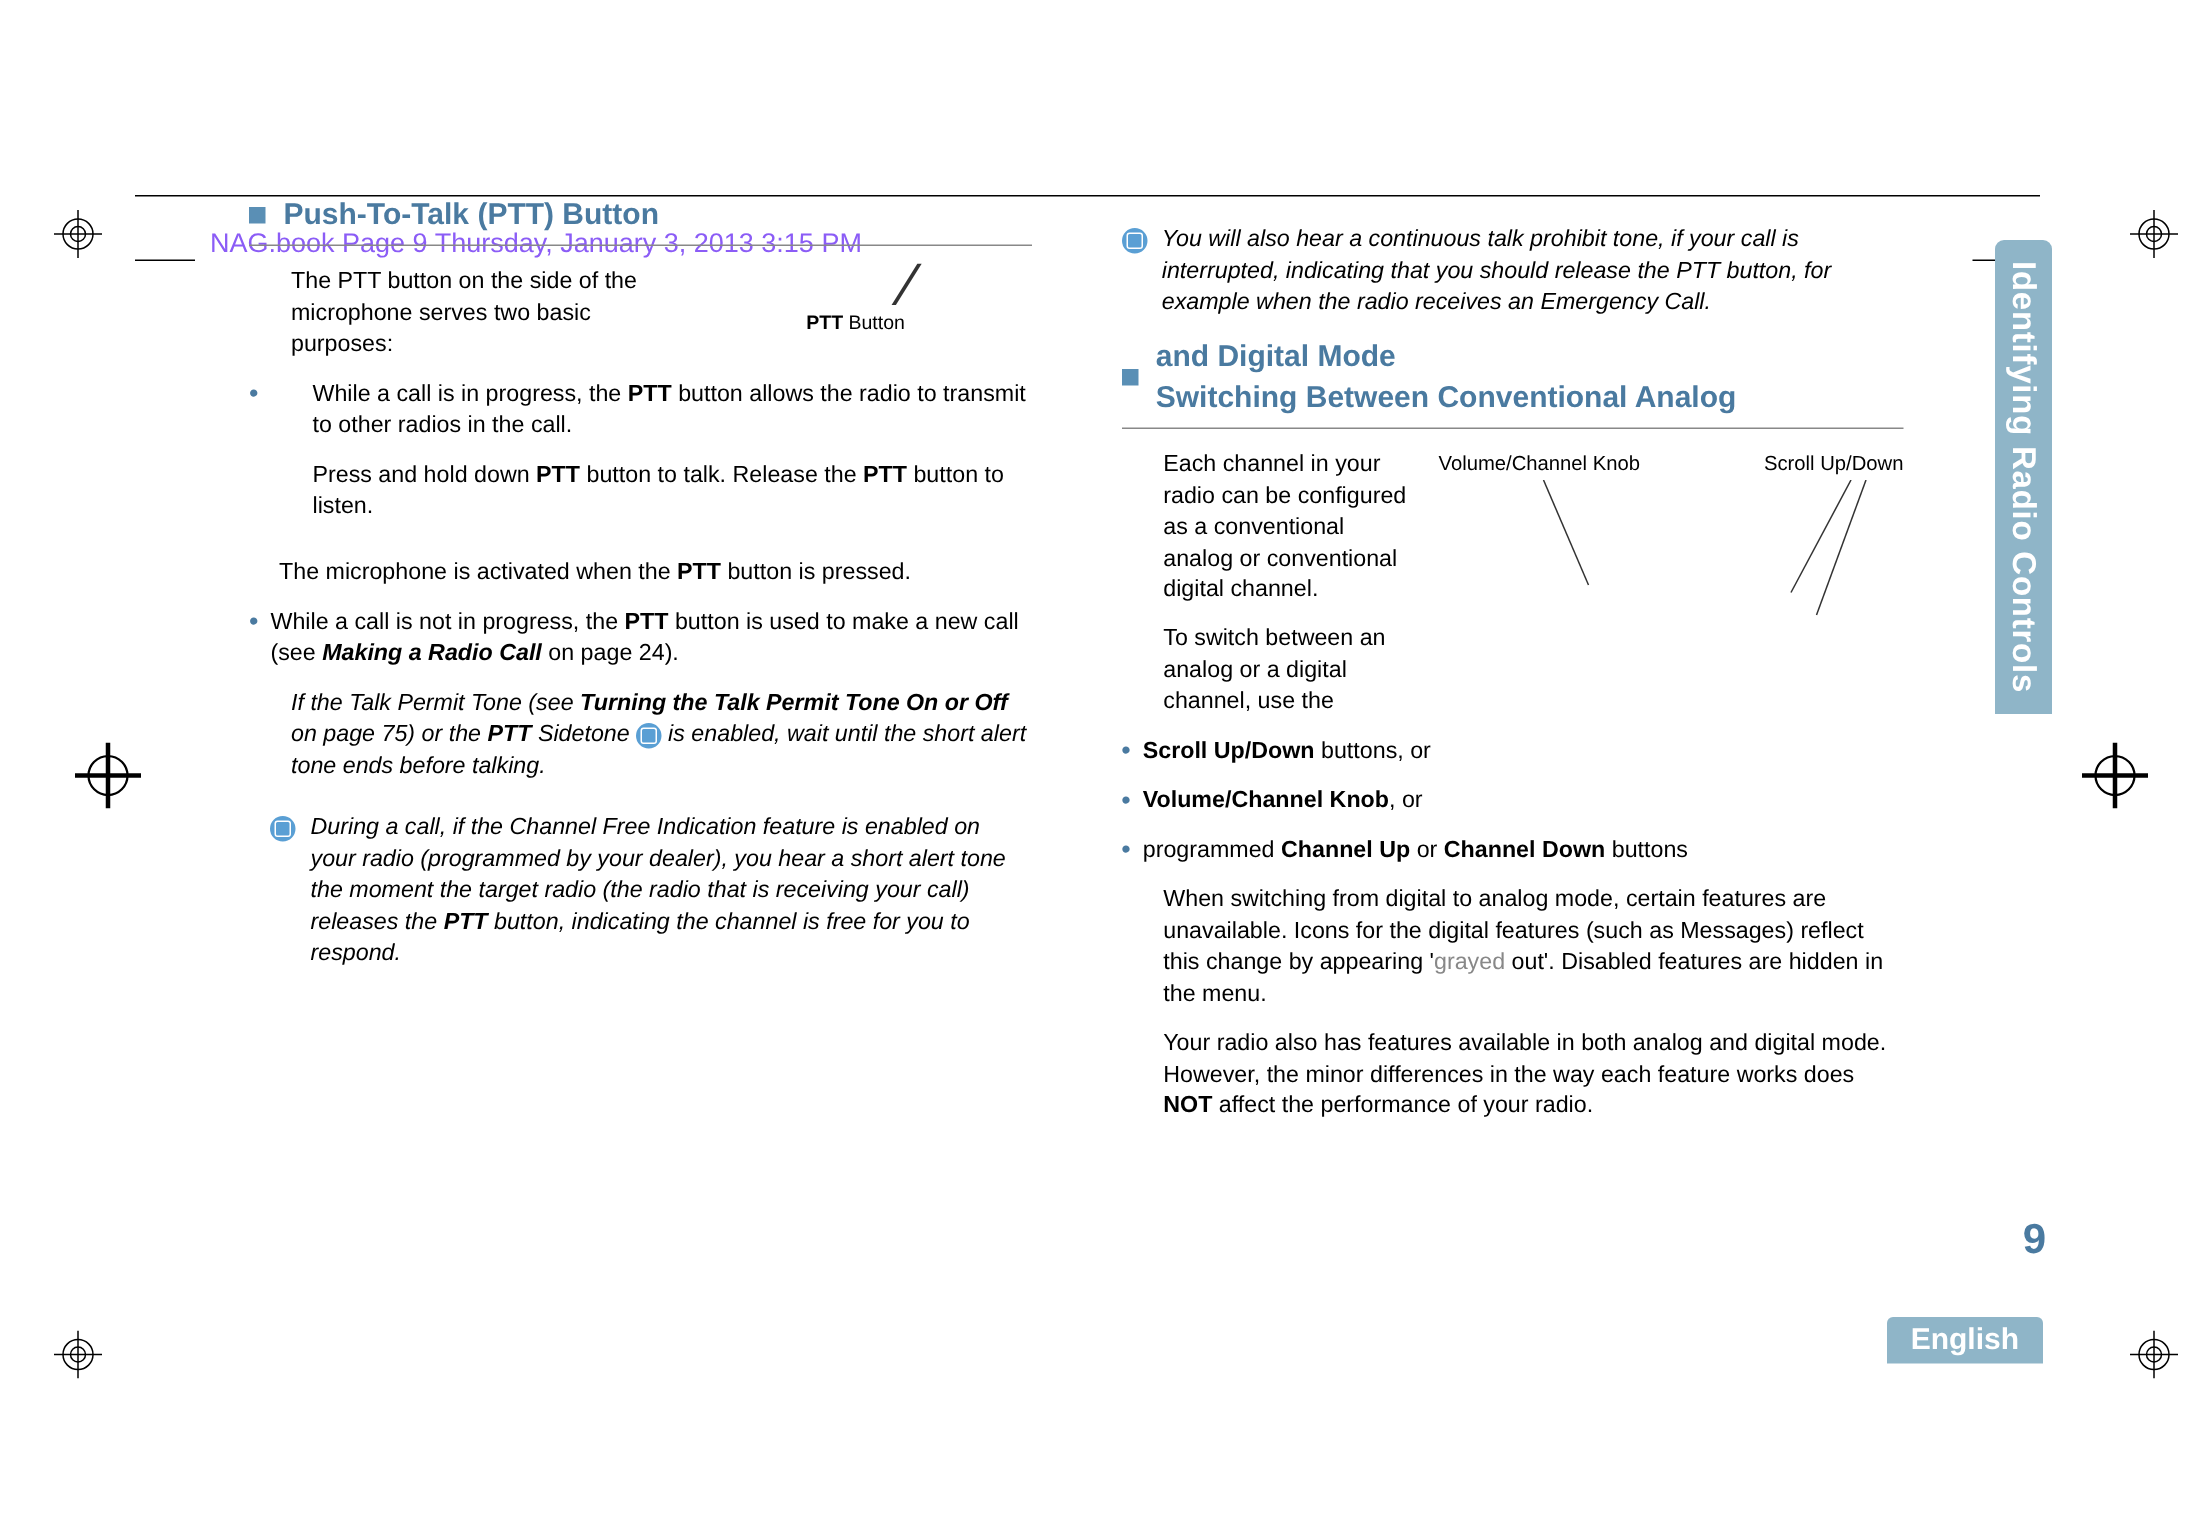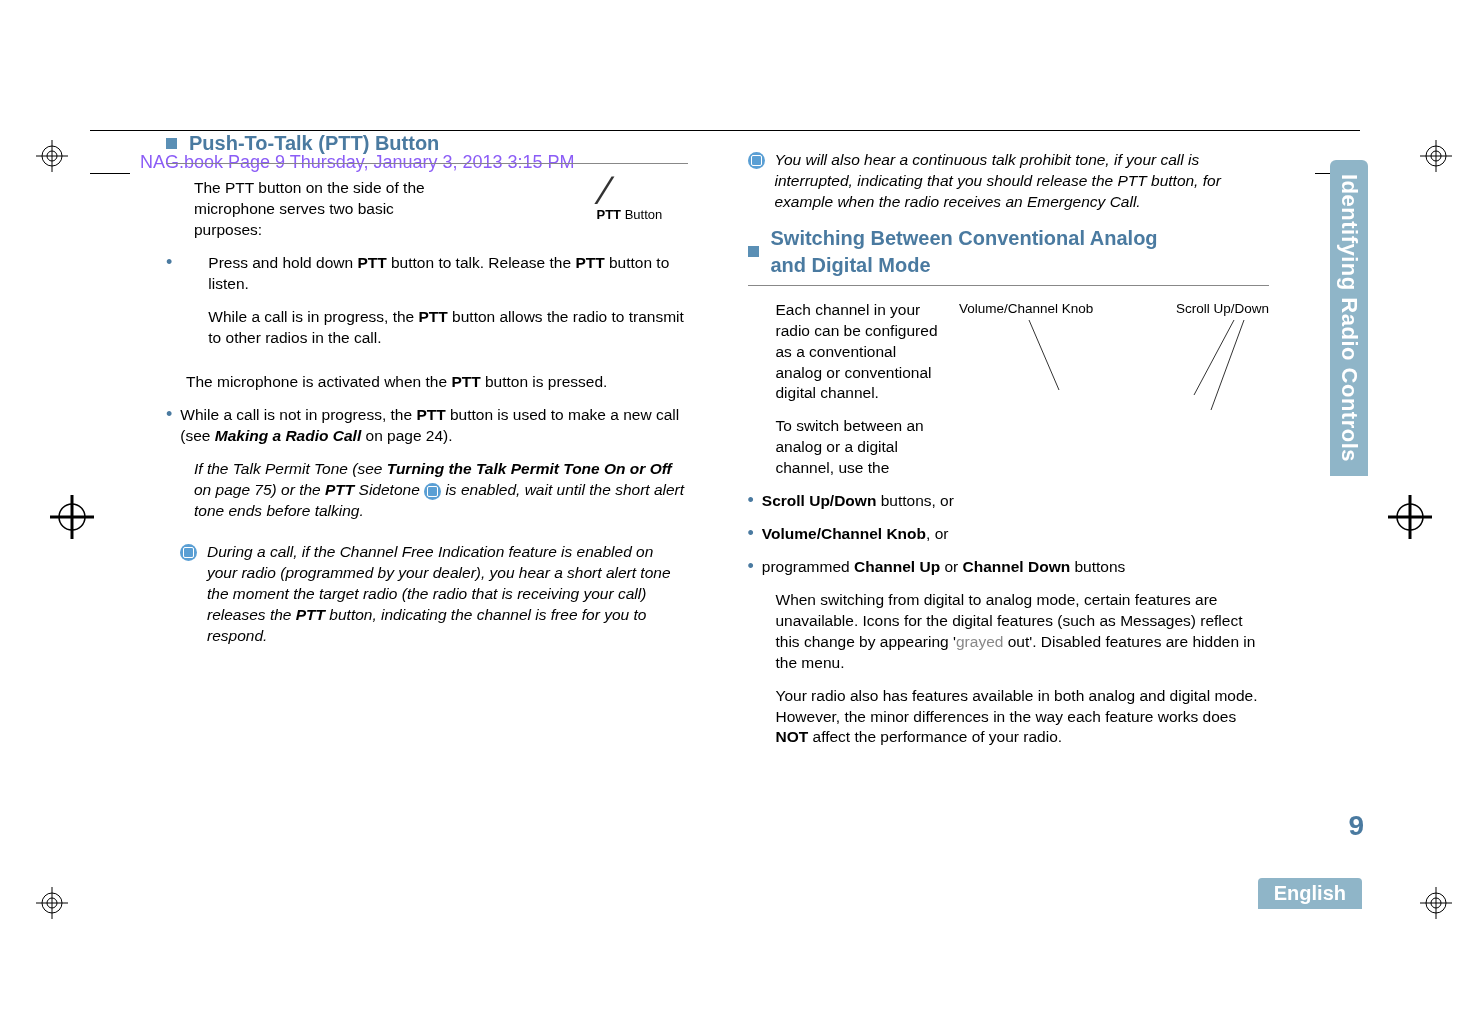--- a/index.html
+++ b/index.html
@@ -67,21 +67,21 @@
   }
   .inline-icon::after { content: ""; width: 9px; height: 9px; border: 1.5px solid #fff; border-radius: 2px; }
   .ptt-figure {
     float: right;
     width: 215px;
     margin-left: 10px;
     font-size: 13px;
     text-align: left;
   }
   .ptt-figure .slash { font-size: 40px; color: #333; margin-left: 130px; line-height: 0.6; }
-  .ptt-figure .caption { margin-left: 107px; margin-top: 4px; padding-left: 17px; }
+  .ptt-figure .caption { margin-left: 48px; margin-top: 4px; padding-left: 17px; }
   .right-figure {
     float: right;
     width: 330px;
     font-size: 13.5px;
     color: #000;
     position: relative;
     height: 150px;
   }
   .right-figure .lbl1 { position: absolute; top: 0; left: 20px; }
   .right-figure .lbl2 { position: absolute; top: 0; right: 0; }
@@ -162,24 +162,24 @@
     </div>
 
     <p>
       <span>The PTT button on the side of the microphone serves two basic purposes:</span>
     </p>
 
     <div class="bullet-row">
       <span class="bullet-dot">•</span>
       <div>
         <p>
-          <span>Press and hold down </span><b>PTT</b><span> button to talk. Release the </span><b>PTT</b><span> button to listen.</span>
+          <span>While a call is in progress, the </span><b>PTT</b><span> button allows the radio to transmit to other radios in the call.</span>
         </p>
         <p>
-          <span>While a call is in progress, the </span><b>PTT</b><span> button allows the radio to transmit to other radios in the call.</span>
+          <span>Press and hold down </span><b>PTT</b><span> button to talk. Release the </span><b>PTT</b><span> button to listen.</span>
         </p>
       </div>
     </div>
 
     <p style="margin-left:20px;">
       <span>The microphone is activated when the </span><b>PTT</b><span> button is pressed.</span>
     </p>
 
     <div class="bullet-row">
       <span class="bullet-dot">•</span>
@@ -202,22 +202,22 @@
 
   <div class="col">
     <div class="note-row" style="padding-left:0;">
       <span class="note-icon"></span>
       <div class="italic">You will also hear a continuous talk prohibit tone, if your call is interrupted, indicating that you should release the PTT button, for example when the radio receives an Emergency Call.</div>
     </div>
 
     <div class="section-title" style="margin-top:6px;">
       <span class="sq"></span>
       <div>
+        <div>and Digital Mode</div>
         <div>Switching Between Conventional Analog</div>
-        <div>and Digital Mode</div>
       </div>
     </div>
     <div class="section-rule"></div>
 
     <div class="right-figure">
       <span class="lbl1">Volume/Channel Knob</span>
       <span class="lbl2">Scroll Up/Down</span>
       <svg width="330" height="110">
         <line x1="90" y1="0" x2="120" y2="70" stroke="#333" stroke-width="1"></line>
         <line x1="295" y1="0" x2="255" y2="75" stroke="#333" stroke-width="1"></line>

